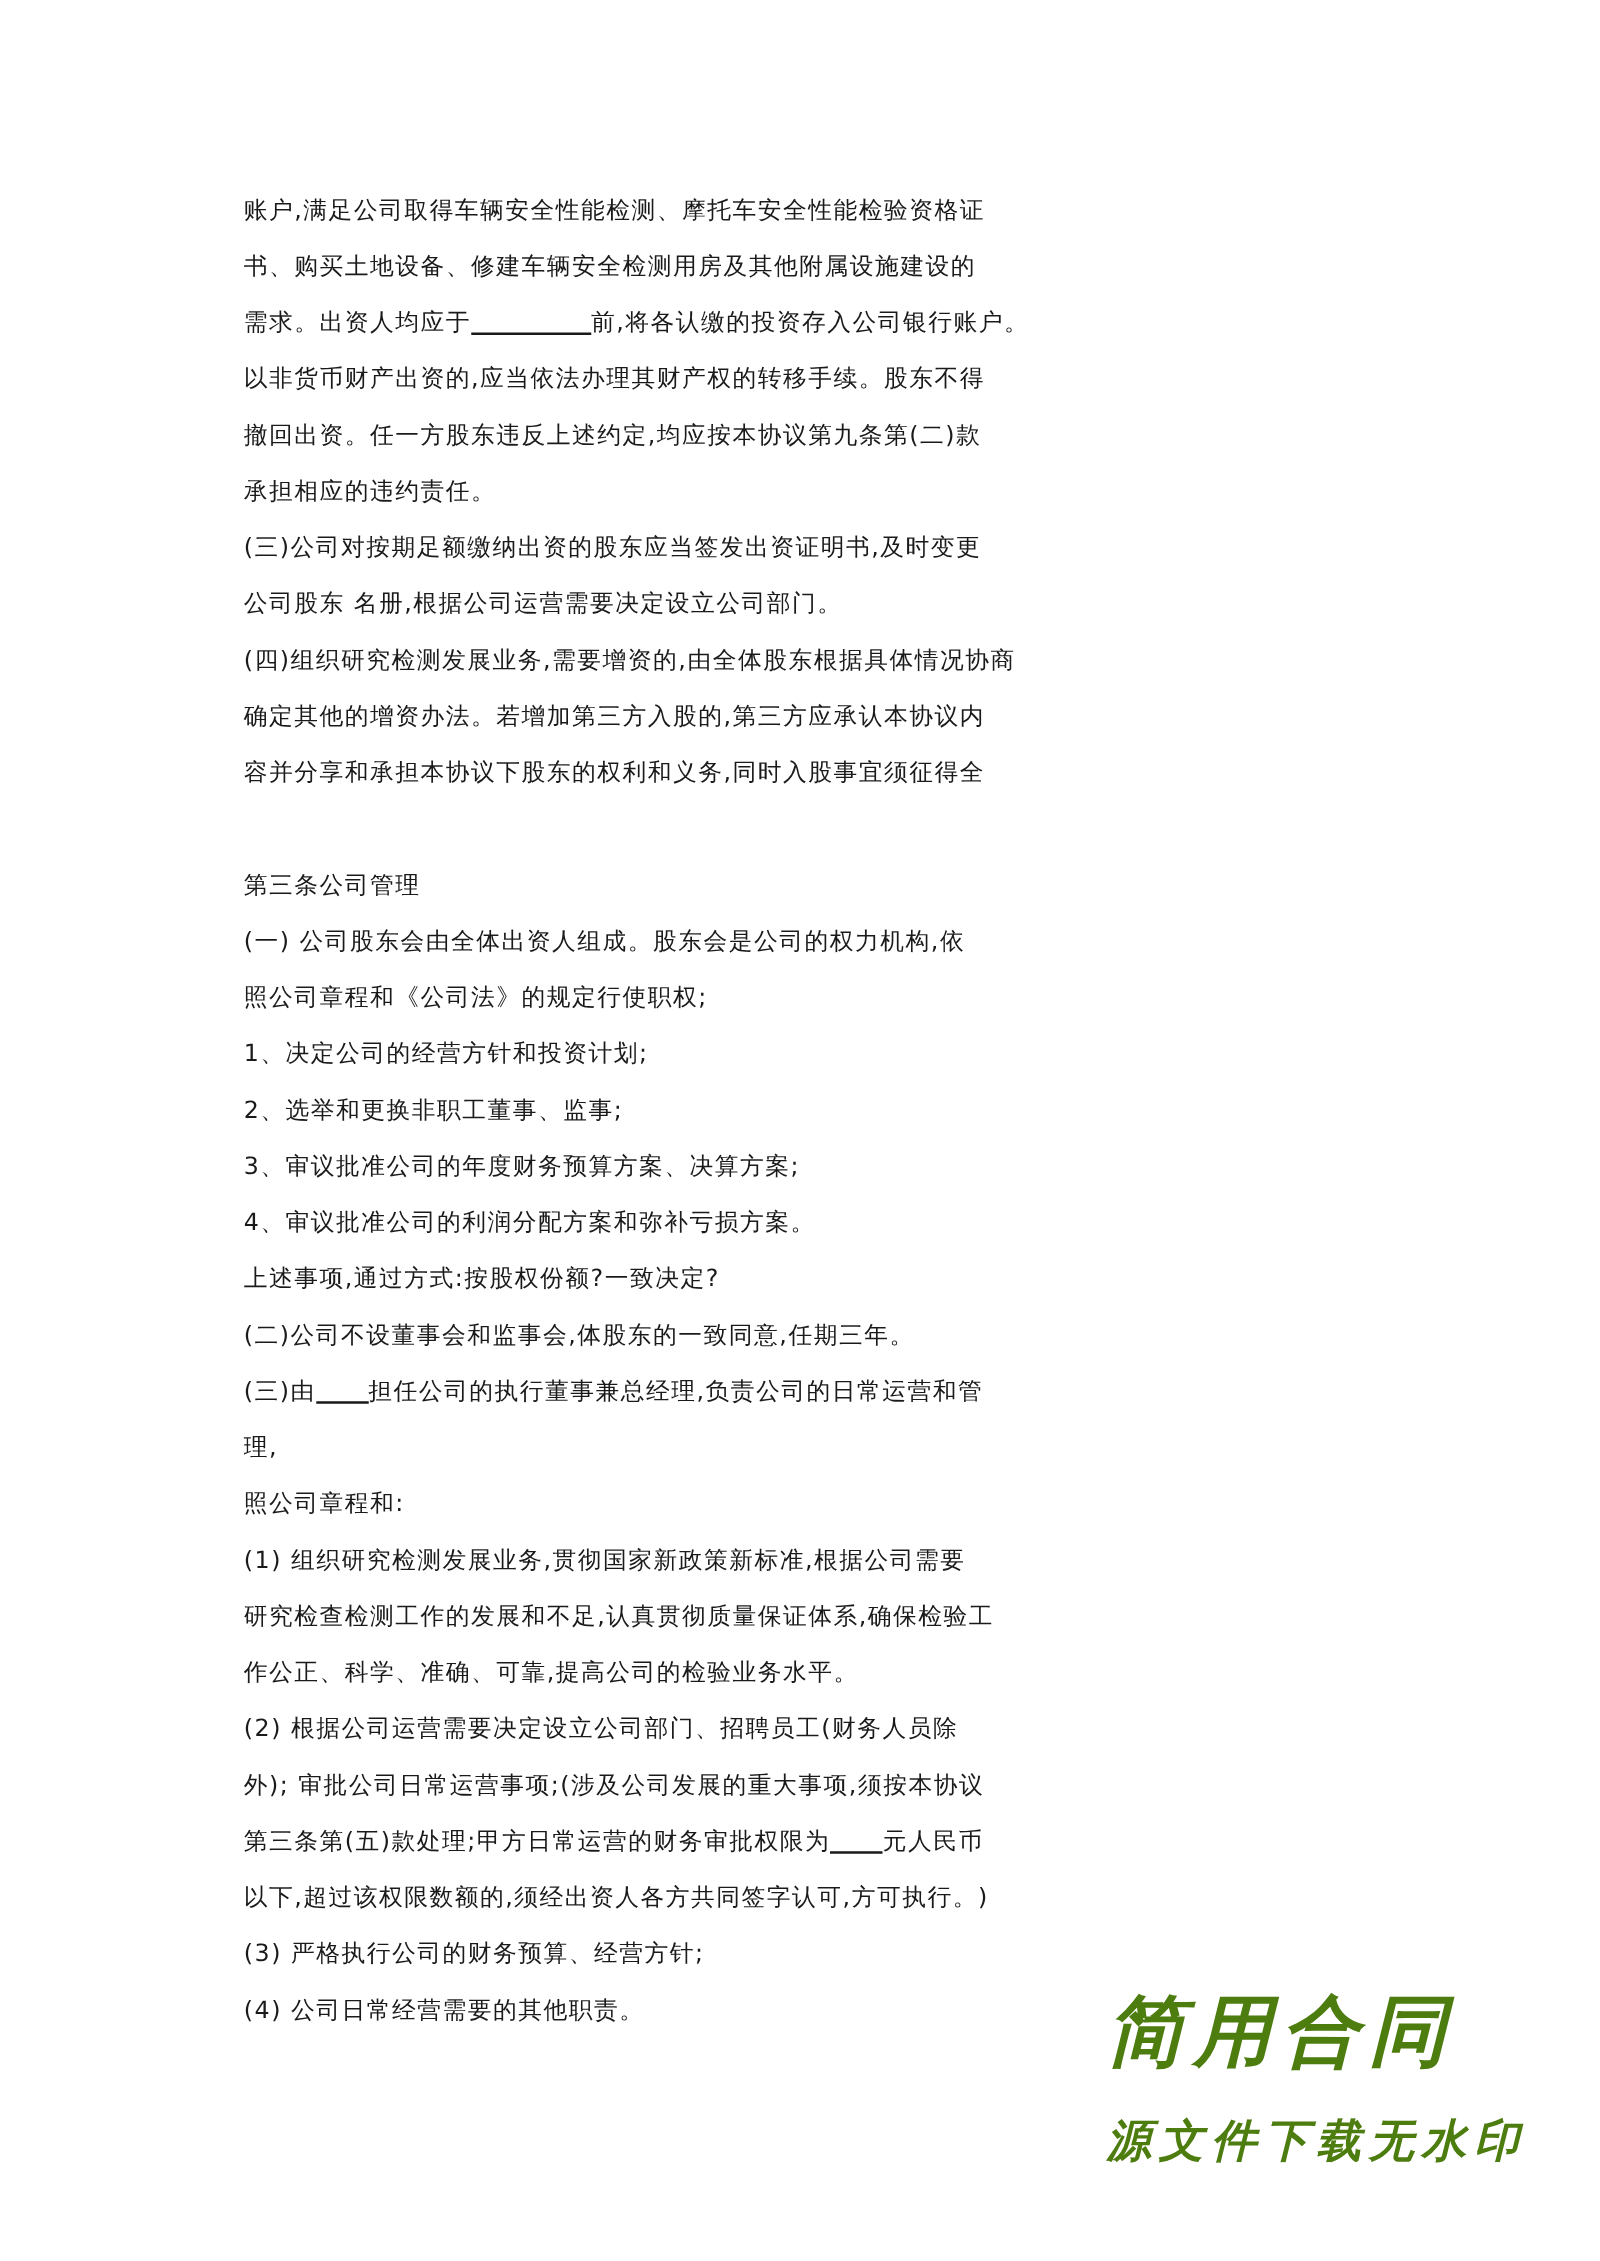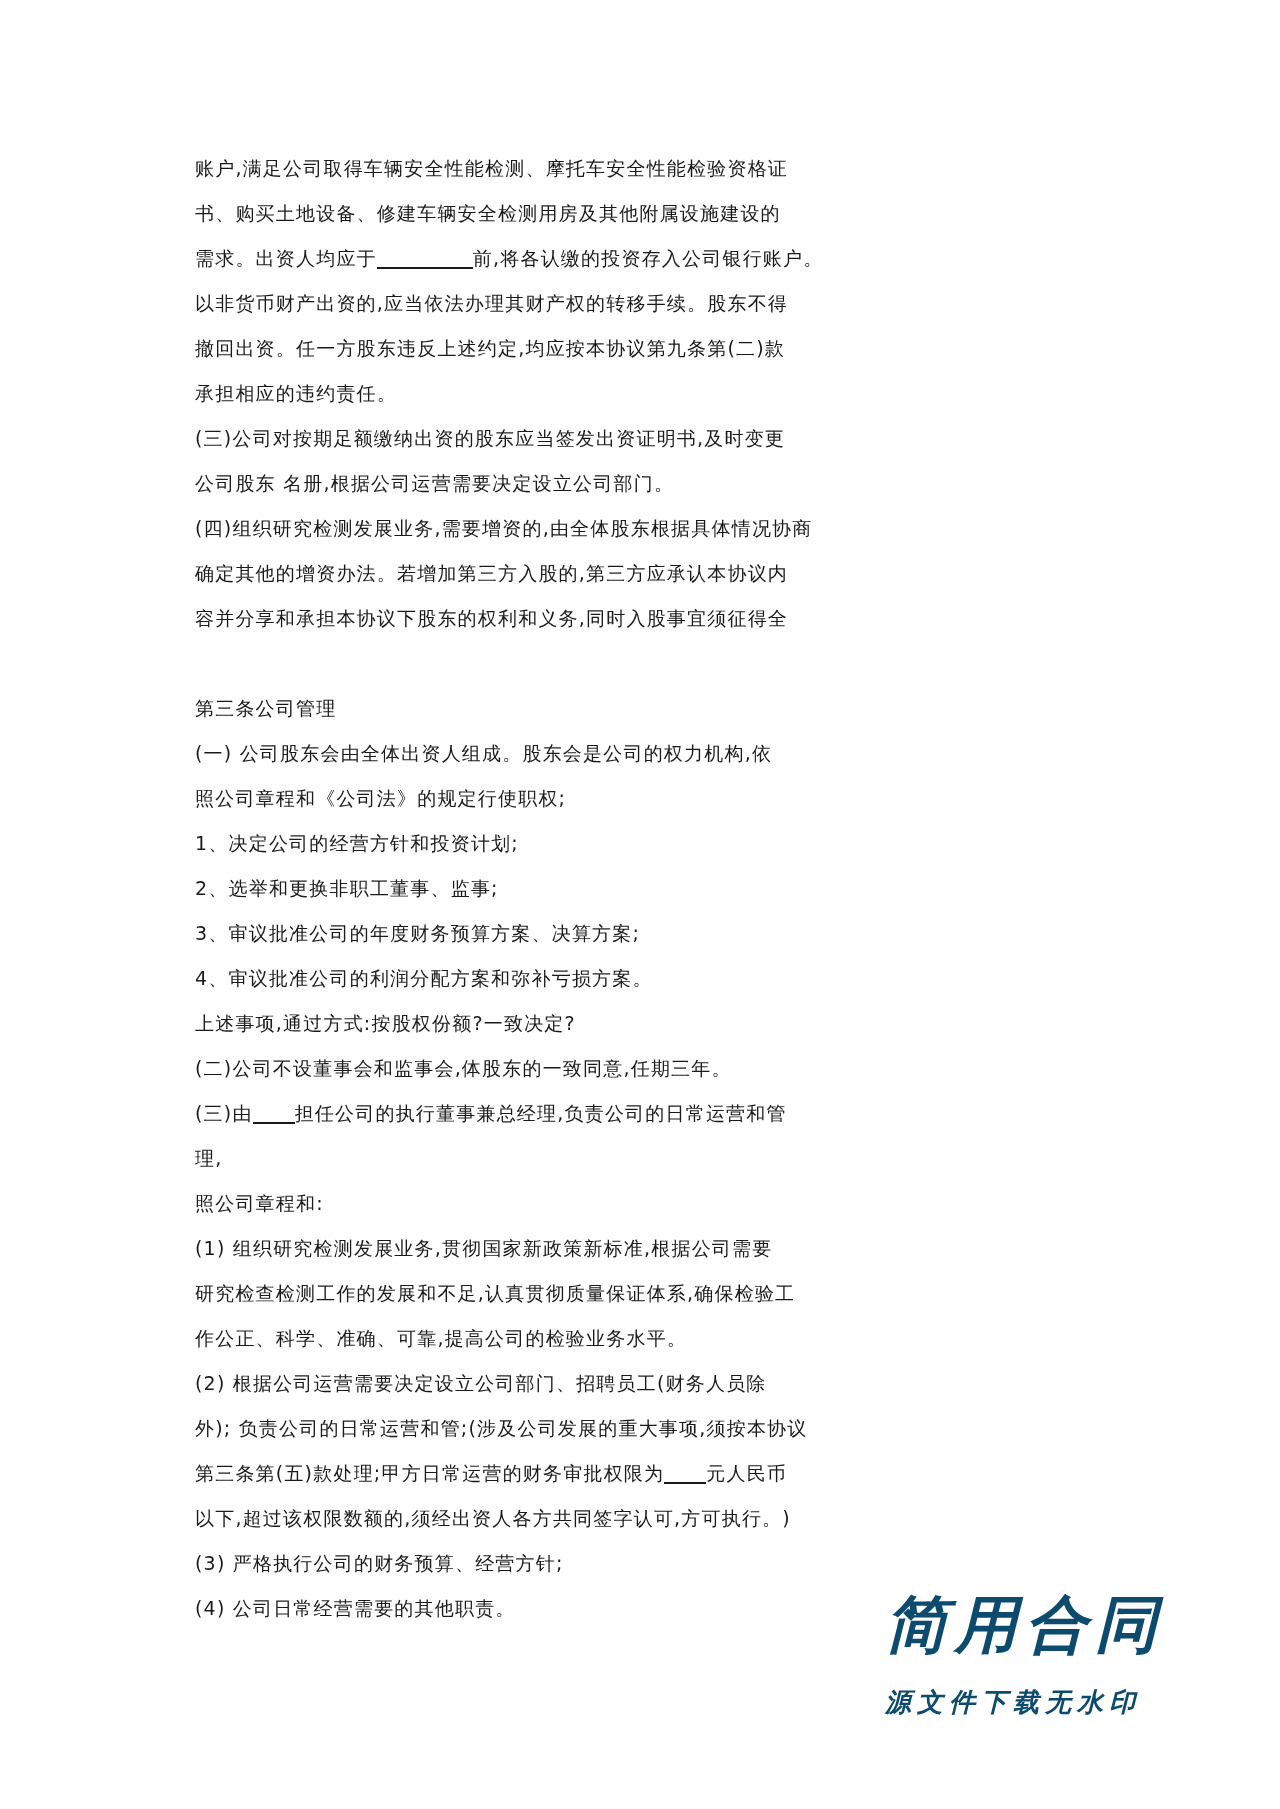--- a/index.html
+++ b/index.html
@@ -34,36 +34,36 @@
       border-bottom: 2px solid #1a1a1a;
       height: 28px;
       vertical-align: -4px;
     }
     .blank.long { width: 96px; }
     .blank.short { width: 42px; }
     .watermark {
       position: absolute;
       left: 885px;
       top: 1590px;
-      color: #0c4a6e;
+      color: #4d7c0f;
       font-family: "DejaVu Sans", sans-serif;
       font-weight: bold;
       font-style: italic;
       text-align: left;
     }
     .wm-title {
       font-size: 62px;
       letter-spacing: 8px;
       line-height: 70px;
     }
     .wm-sub {
-      font-size: 26px;
+      font-size: 36px;
       letter-spacing: 6px;
       line-height: 40px;
-      margin-top: 22px;
+      margin-top: 34px;
     }
   </style>
 </head>
 <body>
 
 <div class="page">
   <div class="line">账户,满足公司取得车辆安全性能检测、摩托车安全性能检验资格证</div>
   <div class="line">书、购买土地设备、修建车辆安全检测用房及其他附属设施建设的</div>
   <div class="line">
     <span>需求。出资人均应于</span><span class="blank long"></span><span>前,将各认缴的投资存入公司银行账户。</span>
@@ -88,21 +88,21 @@
   <div class="line">(二)公司不设董事会和监事会,体股东的一致同意,任期三年。</div>
   <div class="line">
     <span>(三)由</span><span class="blank short"></span><span>担任公司的执行董事兼总经理,负责公司的日常运营和管</span>
   </div>
   <div class="line">理,</div>
   <div class="line">照公司章程和:</div>
   <div class="line">(1)   组织研究检测发展业务,贯彻国家新政策新标准,根据公司需要</div>
   <div class="line">研究检查检测工作的发展和不足,认真贯彻质量保证体系,确保检验工</div>
   <div class="line">作公正、科学、准确、可靠,提高公司的检验业务水平。</div>
   <div class="line">(2)   根据公司运营需要决定设立公司部门、招聘员工(财务人员除</div>
-  <div class="line">外); 负责公司的日常运营和管;(涉及公司发展的重大事项,须按本协议</div>
+  <div class="line">外); 审批公司日常运营事项;(涉及公司发展的重大事项,须按本协议</div>
   <div class="line">
     <span>第三条第(五)款处理;甲方日常运营的财务审批权限为</span><span class="blank short"></span><span>元人民币</span>
   </div>
   <div class="line">以下,超过该权限数额的,须经出资人各方共同签字认可,方可执行。)</div>
   <div class="line">(3) 严格执行公司的财务预算、经营方针;</div>
   <div class="line">(4) 公司日常经营需要的其他职责。</div>
 </div>
 
 <div class="watermark">
   <div class="wm-title">简用合同</div>

